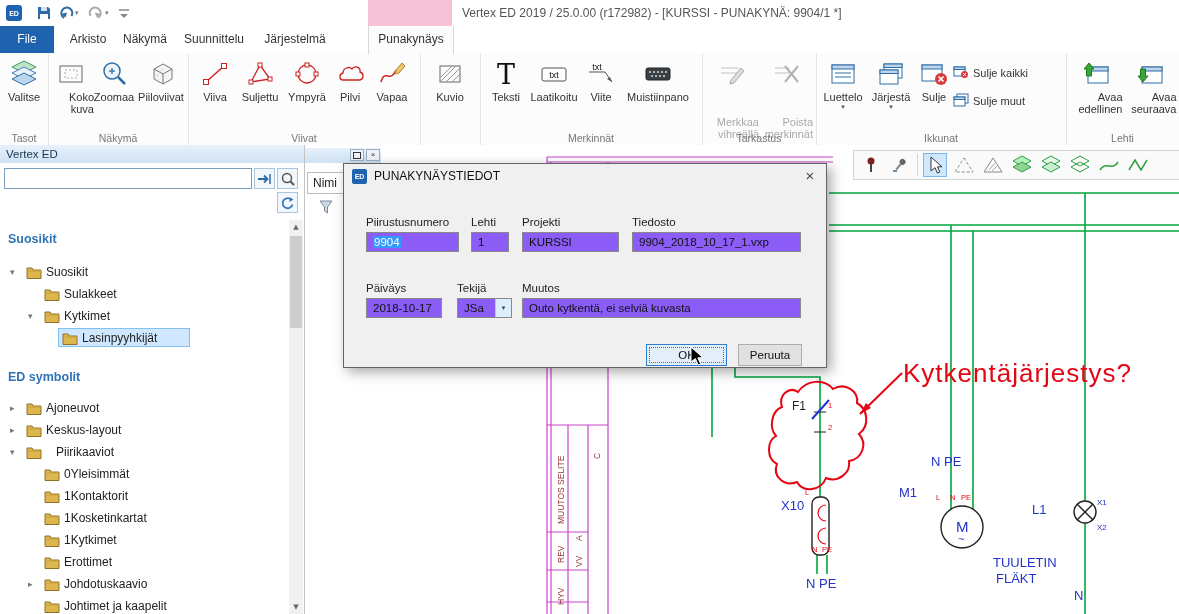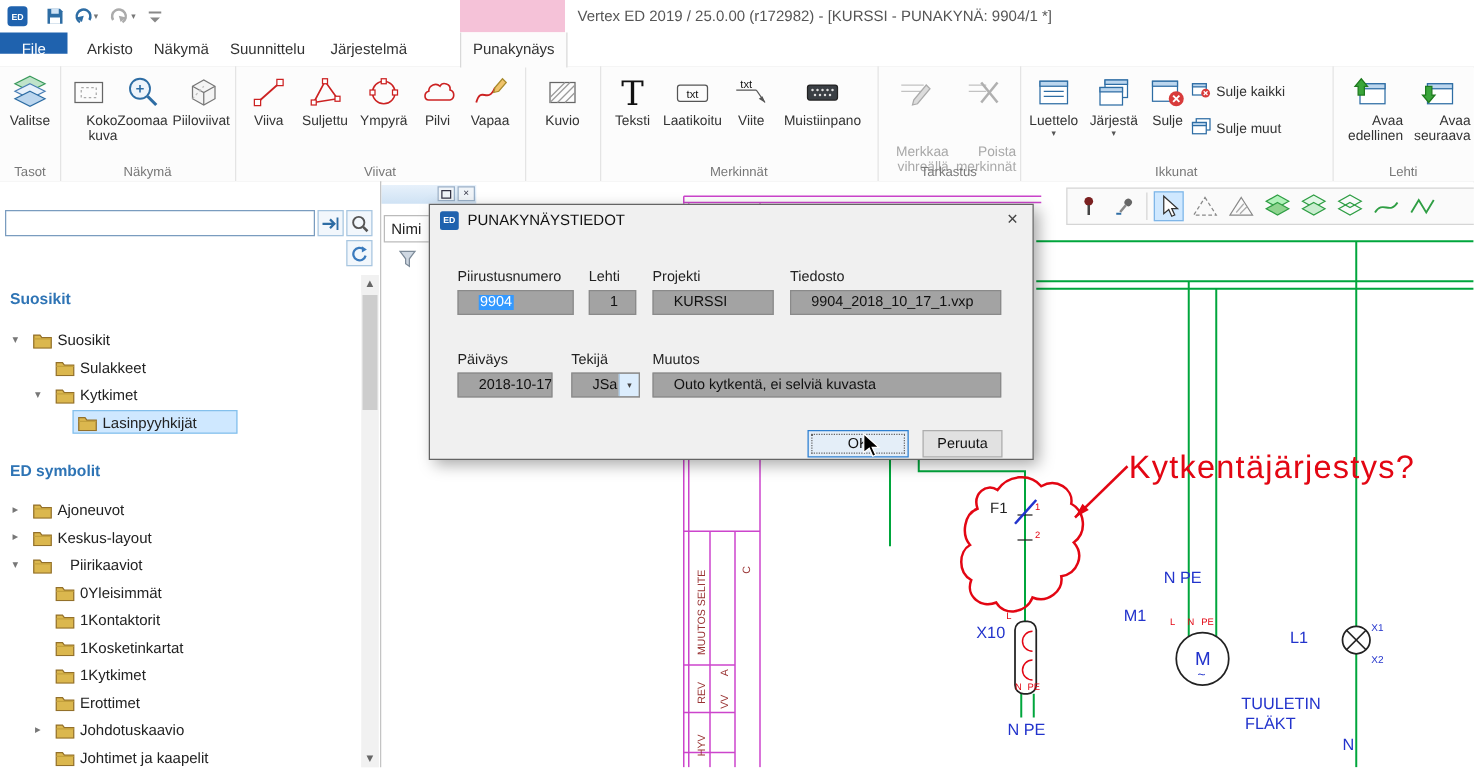--- a/index.html
+++ b/index.html
@@ -9,21 +9,21 @@
   
   .titlebar{position:absolute;left:0;top:0;width:1179px;height:26px;background:#fff;}
   .qat{position:absolute;top:4px;height:18px;display:flex;align-items:center;}
   .qat svg{display:block;}
   .caret{font-family:"DejaVu Sans",sans-serif;font-size:7px;color:#777;margin-left:1px;}
   .pinkblock{position:absolute;left:368px;top:0;width:84px;height:26px;background:#f5c2d8;}
   .wtitle{position:absolute;left:462px;top:6px;font-size:12px;color:#555;white-space:nowrap;}
 
   
   .menubar{position:absolute;left:0;top:26px;width:1179px;height:27px;background:#fff;border-bottom:1px solid #d9d9d9;}
-  .mtab{position:absolute;top:0;height:17px;line-height:27px;text-align:center;color:#333;font-size:12px;cursor:default;}
+  .mtab{position:absolute;top:0;height:27px;line-height:27px;text-align:center;color:#333;font-size:12px;cursor:default;}
   .mtab.file{background:#1f62ae;color:#fff;}
   .mtab.active{background:#fcfcfc;border-left:1px solid #d9d9d9;border-right:1px solid #d9d9d9;height:28px;z-index:2;}
 
   
   .ribbon{position:absolute;left:0;top:53px;width:1179px;height:92px;background:#fcfcfc;border-bottom:1px solid #cfcfcf;}
   .rgroup{position:absolute;top:0;height:92px;border-right:1px solid #e4e4e4;}
   .rcap{position:absolute;bottom:1px;left:0;width:100%;text-align:center;font-size:10.5px;color:#777;}
   .ritems{position:absolute;top:2px;left:0;right:0;display:flex;justify-content:center;align-items:flex-start;}
   .rbtn{display:flex;flex-direction:column;align-items:center;padding-top:3px;height:72px;cursor:default;}
   .ric{height:32px;display:flex;align-items:center;justify-content:center;}
@@ -69,22 +69,22 @@
 
   
   .dialog{position:absolute;left:343px;top:163px;width:484px;height:205px;background:#f0f0f0;border:1px solid #646464;
           box-shadow:4px 4px 12px rgba(0,0,0,.35);z-index:50;box-sizing:border-box;}
   .dlg-title{position:absolute;left:0;top:0;width:100%;height:24px;display:flex;align-items:center;}
   .dlg-ico{margin-left:8px;width:15px;height:15px;background:#1f62ae;color:#fff;font-size:7px;font-weight:bold;
            display:flex;align-items:center;justify-content:center;border-radius:2px;}
   .dlg-text{margin-left:7px;font-size:12px;color:#111;}
   .dlg-close{position:absolute;right:0;top:0;width:32px;height:24px;text-align:center;line-height:24px;font-size:15px;color:#444;}
   .flabel{position:absolute;font-size:11.5px;color:#222;}
-  .finput{position:absolute;height:20px;box-sizing:border-box;border:1px solid #8a8a8a;background:#a3a3a3;font-size:11.5px;
-          line-height:18px;padding-left:16px;color:#111;white-space:nowrap;overflow:hidden;}
+  .finput{position:absolute;height:20px;box-sizing:border-box;border:1px solid #8a8a8a;background:#8b5cf6;font-size:11.5px;
+          line-height:18px;padding-left:6px;color:#111;white-space:nowrap;overflow:hidden;}
   .hl{background:#3399ff;color:#fff;padding:0 1px;}
   .combo-btn{position:absolute;right:0;top:0;width:15px;height:18px;background:#dcedfd;border-left:1px solid #b0cde8;
              text-align:center;font-family:"DejaVu Sans",sans-serif;font-size:7px;color:#444;line-height:18px;}
   .dbtn{position:absolute;height:22px;box-sizing:border-box;background:#e1e1e1;border:1px solid #adadad;
         font-size:11.5px;text-align:center;line-height:20px;color:#111;}
   .dbtn.okbtn{background:#e4eef8;border:1px solid #2d7fd0;outline:1px dotted #666;outline-offset:-4px;}
   .cursor{position:absolute;left:690px;top:346px;z-index:60;}
 </style>
 </head>
 <body>
@@ -435,20 +435,21 @@
             </svg>
           </span>
         <span class="rlb">Avaa seuraava</span>
       </div>
     </div>
     <div class="rcap">Lehti</div>
   </div>
 </div>
 
 <div class="sidebar">
+  <div class="sb-head">Vertex ED</div>
   <input class="sb-input" value="" style="">
   <div class="sb-btn" style="left:254px;top:23px">
     <svg width="18" height="16">
         <path d="M2 8 H11 M8 4.5 L11.5 8 8 11.5" fill="none" stroke="#2e6da4" stroke-width="1.8"></path>
         <line x1="14" y1="3" x2="14" y2="13" stroke="#2e6da4" stroke-width="1.5"></line>
       </svg>
   </div>
   <div class="sb-btn" style="left:277px;top:23px">
     <svg width="16" height="16">
         <circle cx="7" cy="7" r="4.5" fill="none" stroke="#555" stroke-width="1.5"></circle>

